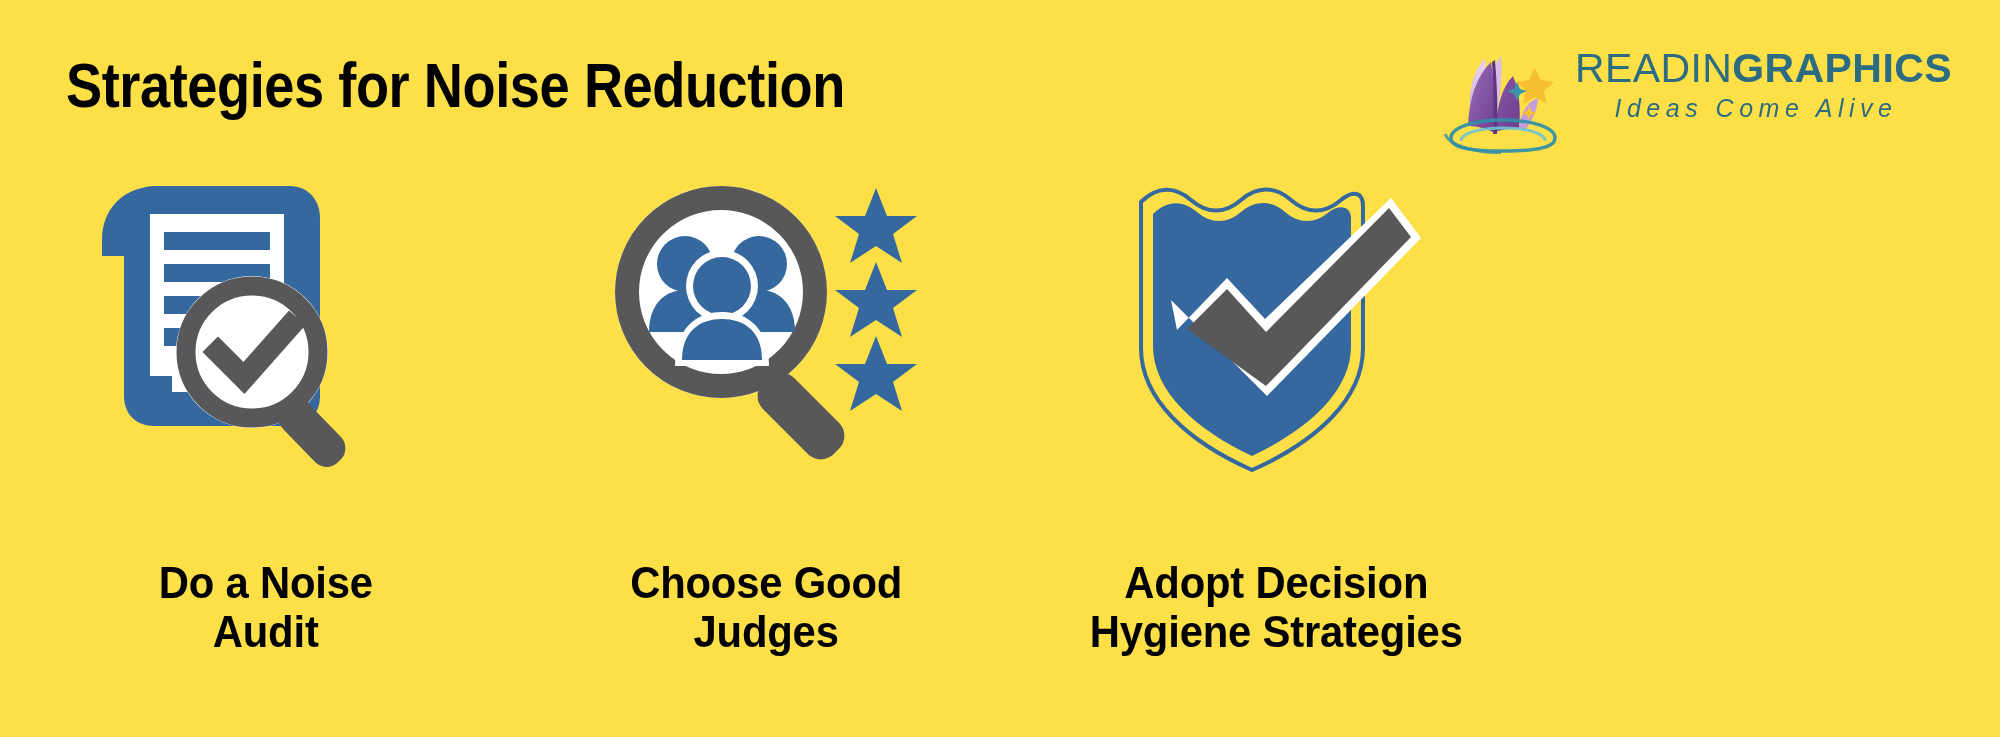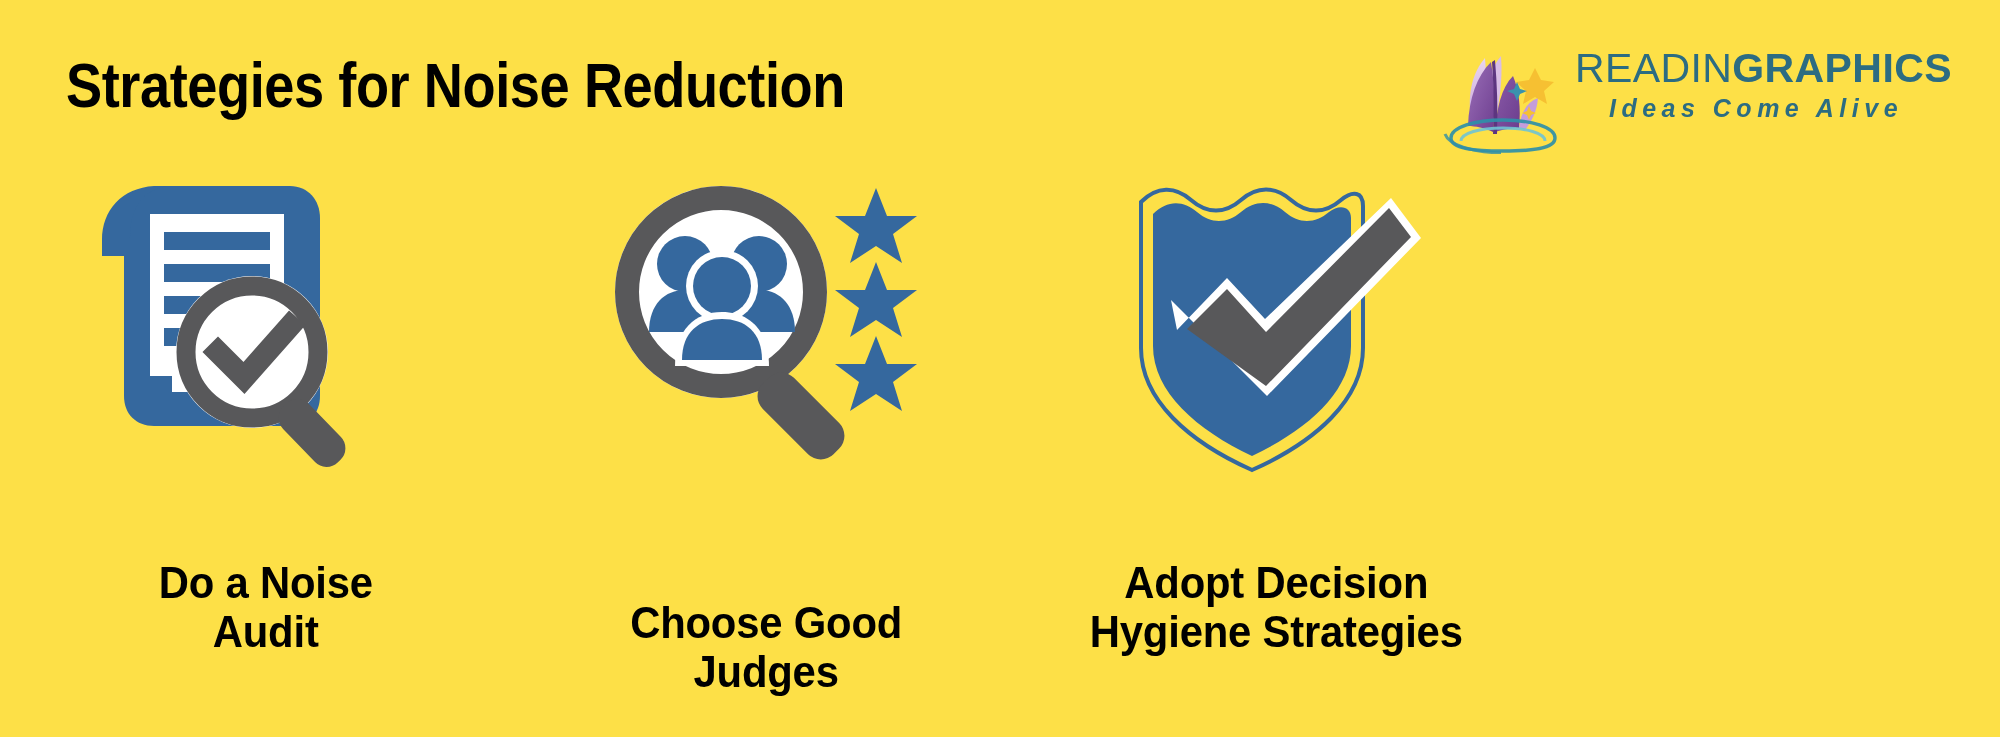--- a/index.html
+++ b/index.html
@@ -62,21 +62,21 @@
     letter-spacing: 0.4px;
     line-height: 1;
     white-space: nowrap;
   }
   .logo-wordmark .w-light { font-weight: 400; }
   .logo-wordmark .w-bold  { font-weight: bold; }
   .logo-tagline {
     margin-top: 7px;
     font-size: 25px;
     font-style: italic;
-    font-weight: 700;
+    font-weight: 400;
     color: #2c6c82;
     letter-spacing: 5.5px;
     line-height: 1;
     text-align: center;
     white-space: nowrap;
     padding-right: 6px;
   }
 
   
   .cards {
@@ -89,21 +89,21 @@
     align-items: flex-start;
   }
   .card {
     position: relative;
     height: 100%;
     display: flex;
     flex-direction: column;
     align-items: center;
   }
   .card-1 { width: 500px; }
-  .card-2 { width: 500px; gap: 40px; }
+  .card-2 { width: 500px; }
   .card-3 { width: 480px; }
   .card-4 { width: 520px; align-items: center; }
 
   .icon-slot {
     position: relative;
     width: 100%;
     height: 355px;
   }
   .icon-slot svg { position: absolute; }
 

